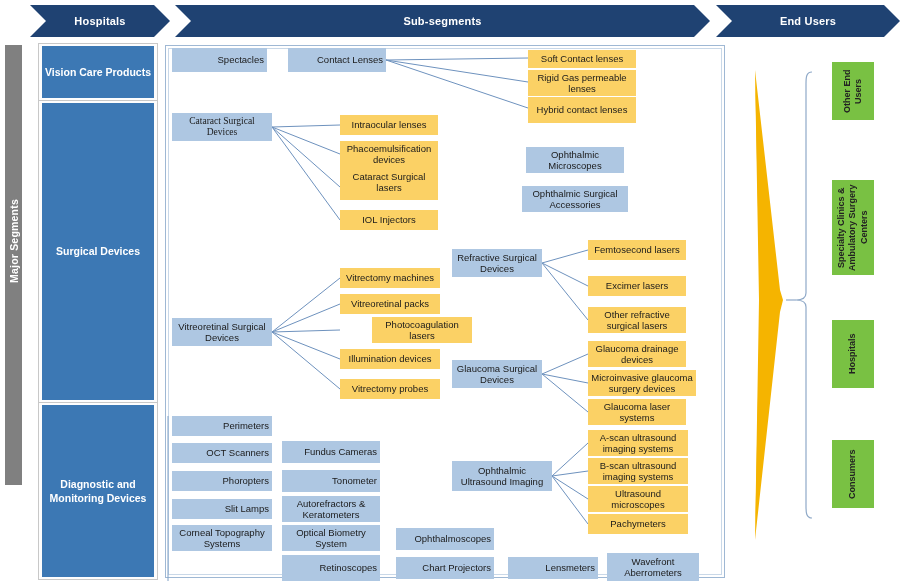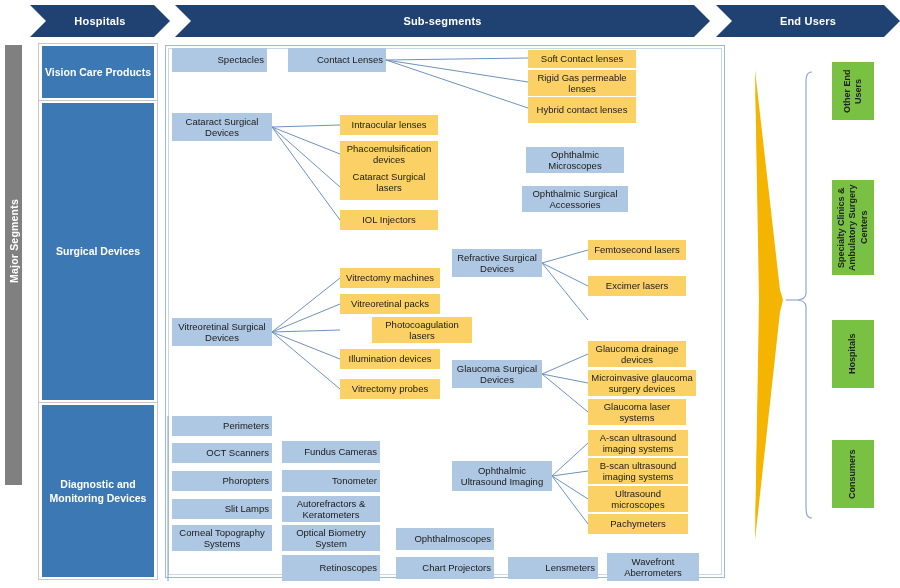--- a/index.html
+++ b/index.html
@@ -178,21 +178,21 @@
   <div class="node yellow" style="left:528px;top:50px;width:108px;height:18px;">
     <span>Soft Contact lenses</span>
   </div>
   <div class="node yellow" style="left:528px;top:70px;width:108px;height:26px;">
     <span>Rigid Gas permeable lenses</span>
   </div>
   <div class="node yellow" style="left:528px;top:97px;width:108px;height:26px;">
     <span>Hybrid contact lenses</span>
   </div>
 
-  <div class="node blue" style="left:172px;top:113px;width:100px;height:28px;">
+  <div class="node blue" style="left:172px;top:113px;width:100px;height:28px;font-family:Liberation Serif, serif;">
     <span>Cataract Surgical Devices</span>
   </div>
   <div class="node yellow" style="left:340px;top:115px;width:98px;height:20px;">
     <span>Intraocular lenses</span>
   </div>
   <div class="node yellow" style="left:340px;top:141px;width:98px;height:26px;">
     <span>Phacoemulsification devices</span>
   </div>
   <div class="node yellow" style="left:340px;top:164px;width:98px;height:36px;">
     <span>Cataract Surgical lasers</span>
@@ -228,20 +228,23 @@
   </div>
 
   <div class="node blue" style="left:452px;top:249px;width:90px;height:28px;">
     <span>Refractive Surgical Devices</span>
   </div>
   <div class="node yellow" style="left:588px;top:240px;width:98px;height:20px;">
     <span>Femtosecond lasers</span>
   </div>
   <div class="node yellow" style="left:588px;top:276px;width:98px;height:20px;">
     <span>Excimer lasers</span>
+  </div>
+  <div class="node yellow" style="left:588px;top:307px;width:98px;height:26px;">
+    <span>Other refractive surgical lasers</span>
   </div>
 
   <div class="node blue" style="left:452px;top:360px;width:90px;height:28px;">
     <span>Glaucoma Surgical Devices</span>
   </div>
   <div class="node yellow" style="left:588px;top:341px;width:98px;height:26px;">
     <span>Glaucoma drainage devices</span>
   </div>
   <div class="node yellow" style="left:588px;top:370px;width:108px;height:26px;">
     <span>Microinvasive glaucoma surgery devices</span>

